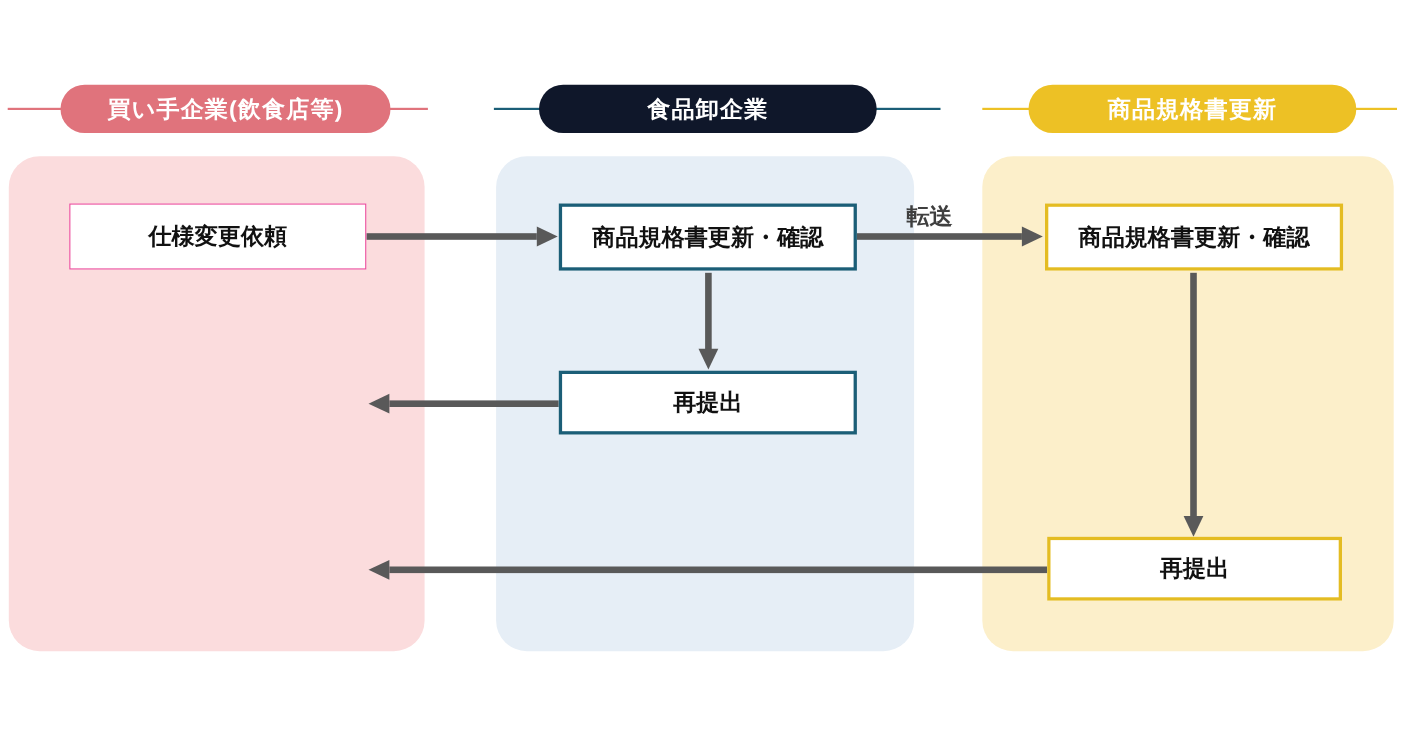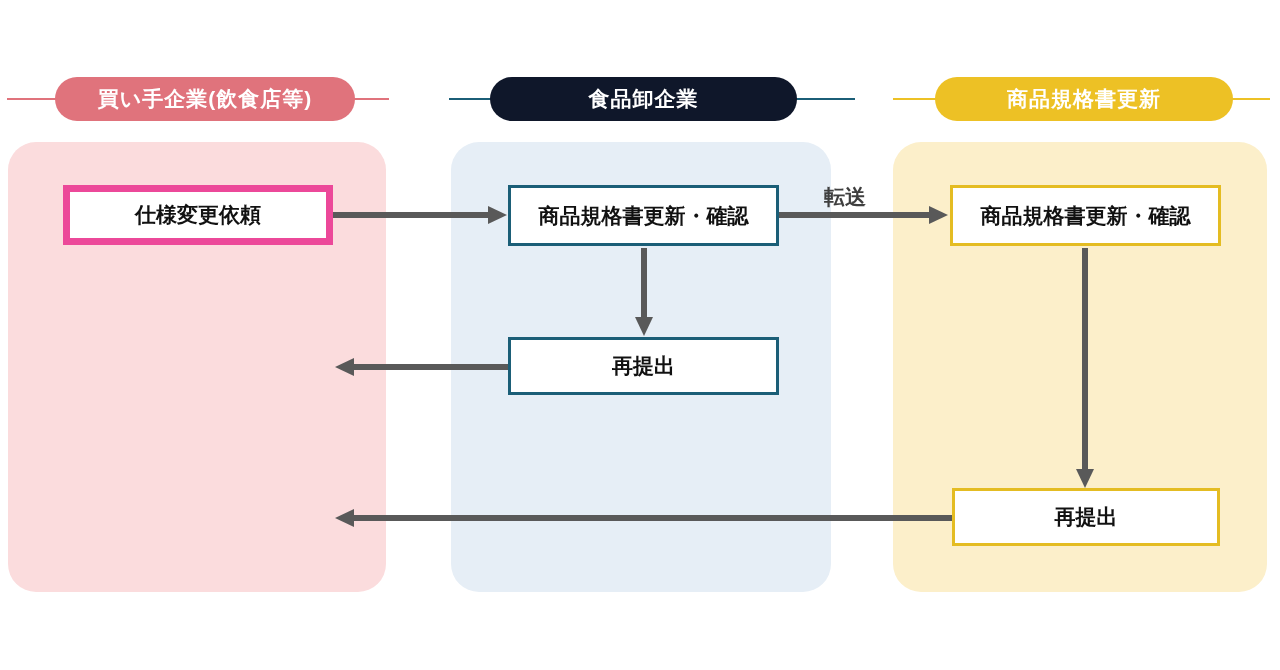--- a/index.html
+++ b/index.html
@@ -22,21 +22,21 @@
   .pill{position:absolute;top:77px;height:44px;border-radius:22px;color:#ffffff;
         font-weight:bold;font-size:21px;display:flex;align-items:center;justify-content:center;
         letter-spacing:1px;z-index:3;}
   .pill.buyer{left:55px;width:300px;background:#e0737c;}
   .pill.wholesale{left:490px;width:307px;background:#0f172a;}
   .pill.maker{left:935px;width:298px;background:#edc125;}
 
   
   .node{position:absolute;background:#ffffff;display:flex;align-items:center;justify-content:center;
         font-weight:bold;font-size:21px;color:#111111;z-index:2;box-sizing:border-box;}
-  .node.pink{border:7px solid #ec4899;}
+  .node.pink{border:1px solid #ec4899;}
   .node.teal{border:3px solid #1b5e77;}
   .node.yellow{border:3px solid #e4bc22;}
   .node.spec-change{left:63px;top:185px;width:270px;height:60px;}
   .node.wholesale-update{left:508px;top:185px;width:271px;height:61px;}
   .node.maker-update{left:950px;top:185px;width:271px;height:61px;}
   .node.wholesale-resubmit{left:508px;top:337px;width:271px;height:58px;}
   .node.confirm{left:63px;top:338px;width:270px;height:209px;}
   .node.maker-resubmit{left:952px;top:488px;width:268px;height:58px;}
 
   

